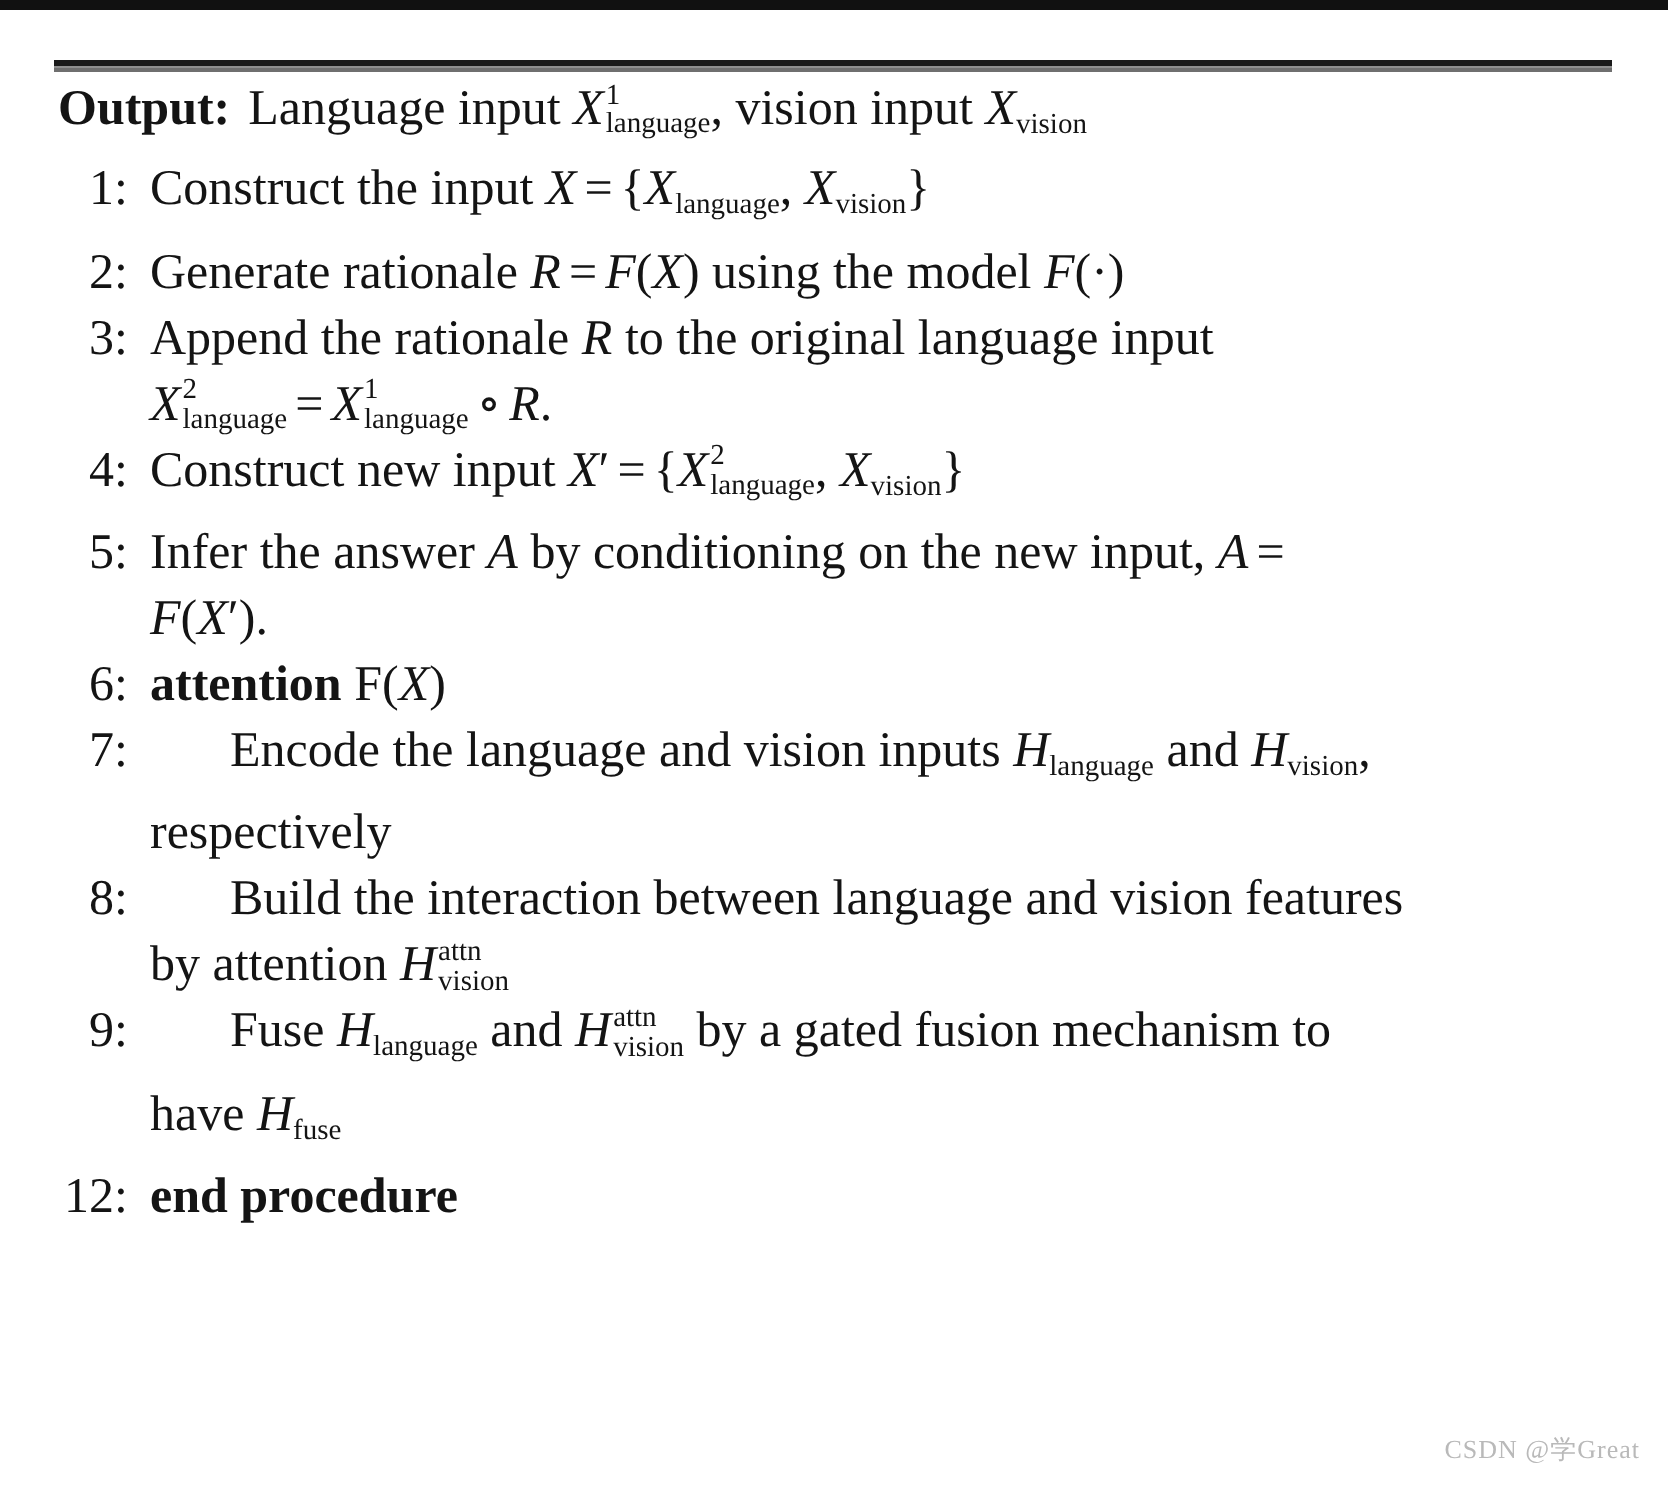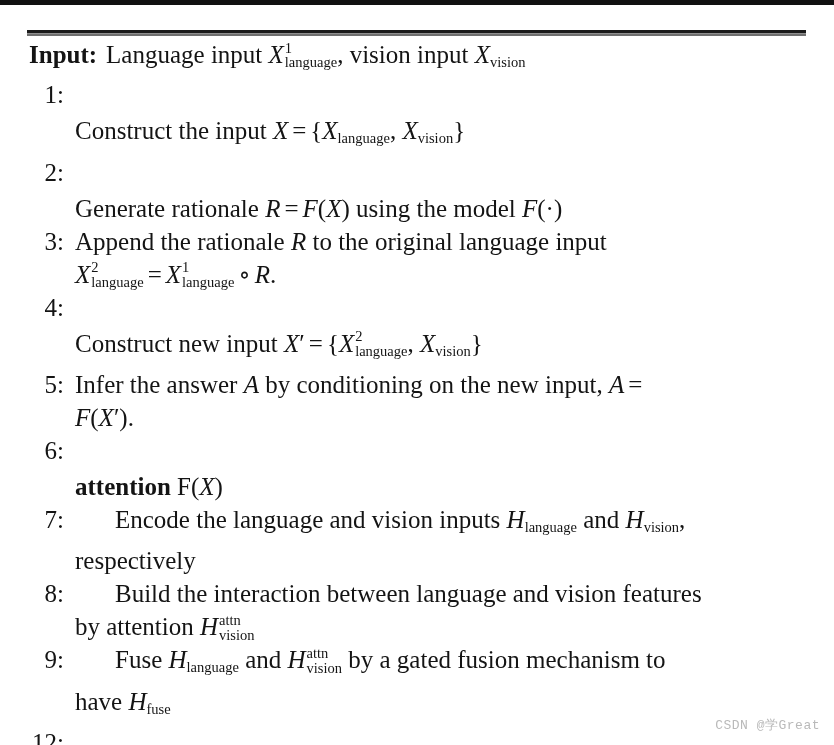--- a/index.html
+++ b/index.html
@@ -92,21 +92,20 @@
   .step-text {
     flex: 1 1 auto;
     font-size: 25px;
   }
   .step-text.justify {
     text-align: justify;
     text-align-last: left;
   }
   .step-text.nowrap {
     white-space: nowrap;
-    margin-top: 36px;
   }
   .indent {
     display: inline-block;
     width: 40px;
   }
   .kwb {
     font-weight: bold;
   }
 
   
@@ -137,21 +136,21 @@
     text-align: left;
     margin-left: 1px;
   }
   .ss .u { display: block; }
   .ss .d { display: block; }
 
   .watermark {
     position: absolute;
     right: 14px;
     top: 716px;
-    font-family: Liberation Mono, monospace;
+    font-family: Liberation Serif, serif;
     font-size: 13px;
     color: #b9b9b9;
     letter-spacing: 0.5px;
     white-space: nowrap;
   }
 </style>
 </head>
 <body>
 
 <div class="page-top-bar"></div>
@@ -159,21 +158,21 @@
 <div class="algorithm">
 
   <div class="rule-top"></div>
 
 
   <div class="rule-mid"></div>
 
   <div class="algo-body">
 
     <div class="io-line">
-      <span class="io-label">Input:</span><span>Language input <span class="mi">X</span><span class="ss"><span class="u">1</span><span class="d">language</span></span>, vision input <span class="mi">X</span><span class="sub">vision</span></span>
+      <span class="io-label">Output:</span><span>Language input <span class="mi">X</span><span class="ss"><span class="u">1</span><span class="d">language</span></span>, vision input <span class="mi">X</span><span class="sub">vision</span></span>
     </div>
 
 
     <div class="step">
       <span class="step-num">1:</span>
       <span class="step-text nowrap">Construct the input <span class="mi">X</span><span class="op">=</span>{<span class="mi">X</span><span class="sub">language</span><span class="mr">,</span> <span class="mi">X</span><span class="sub">vision</span>}</span>
     </div>
 
     <div class="step">
       <span class="step-num">2:</span>

